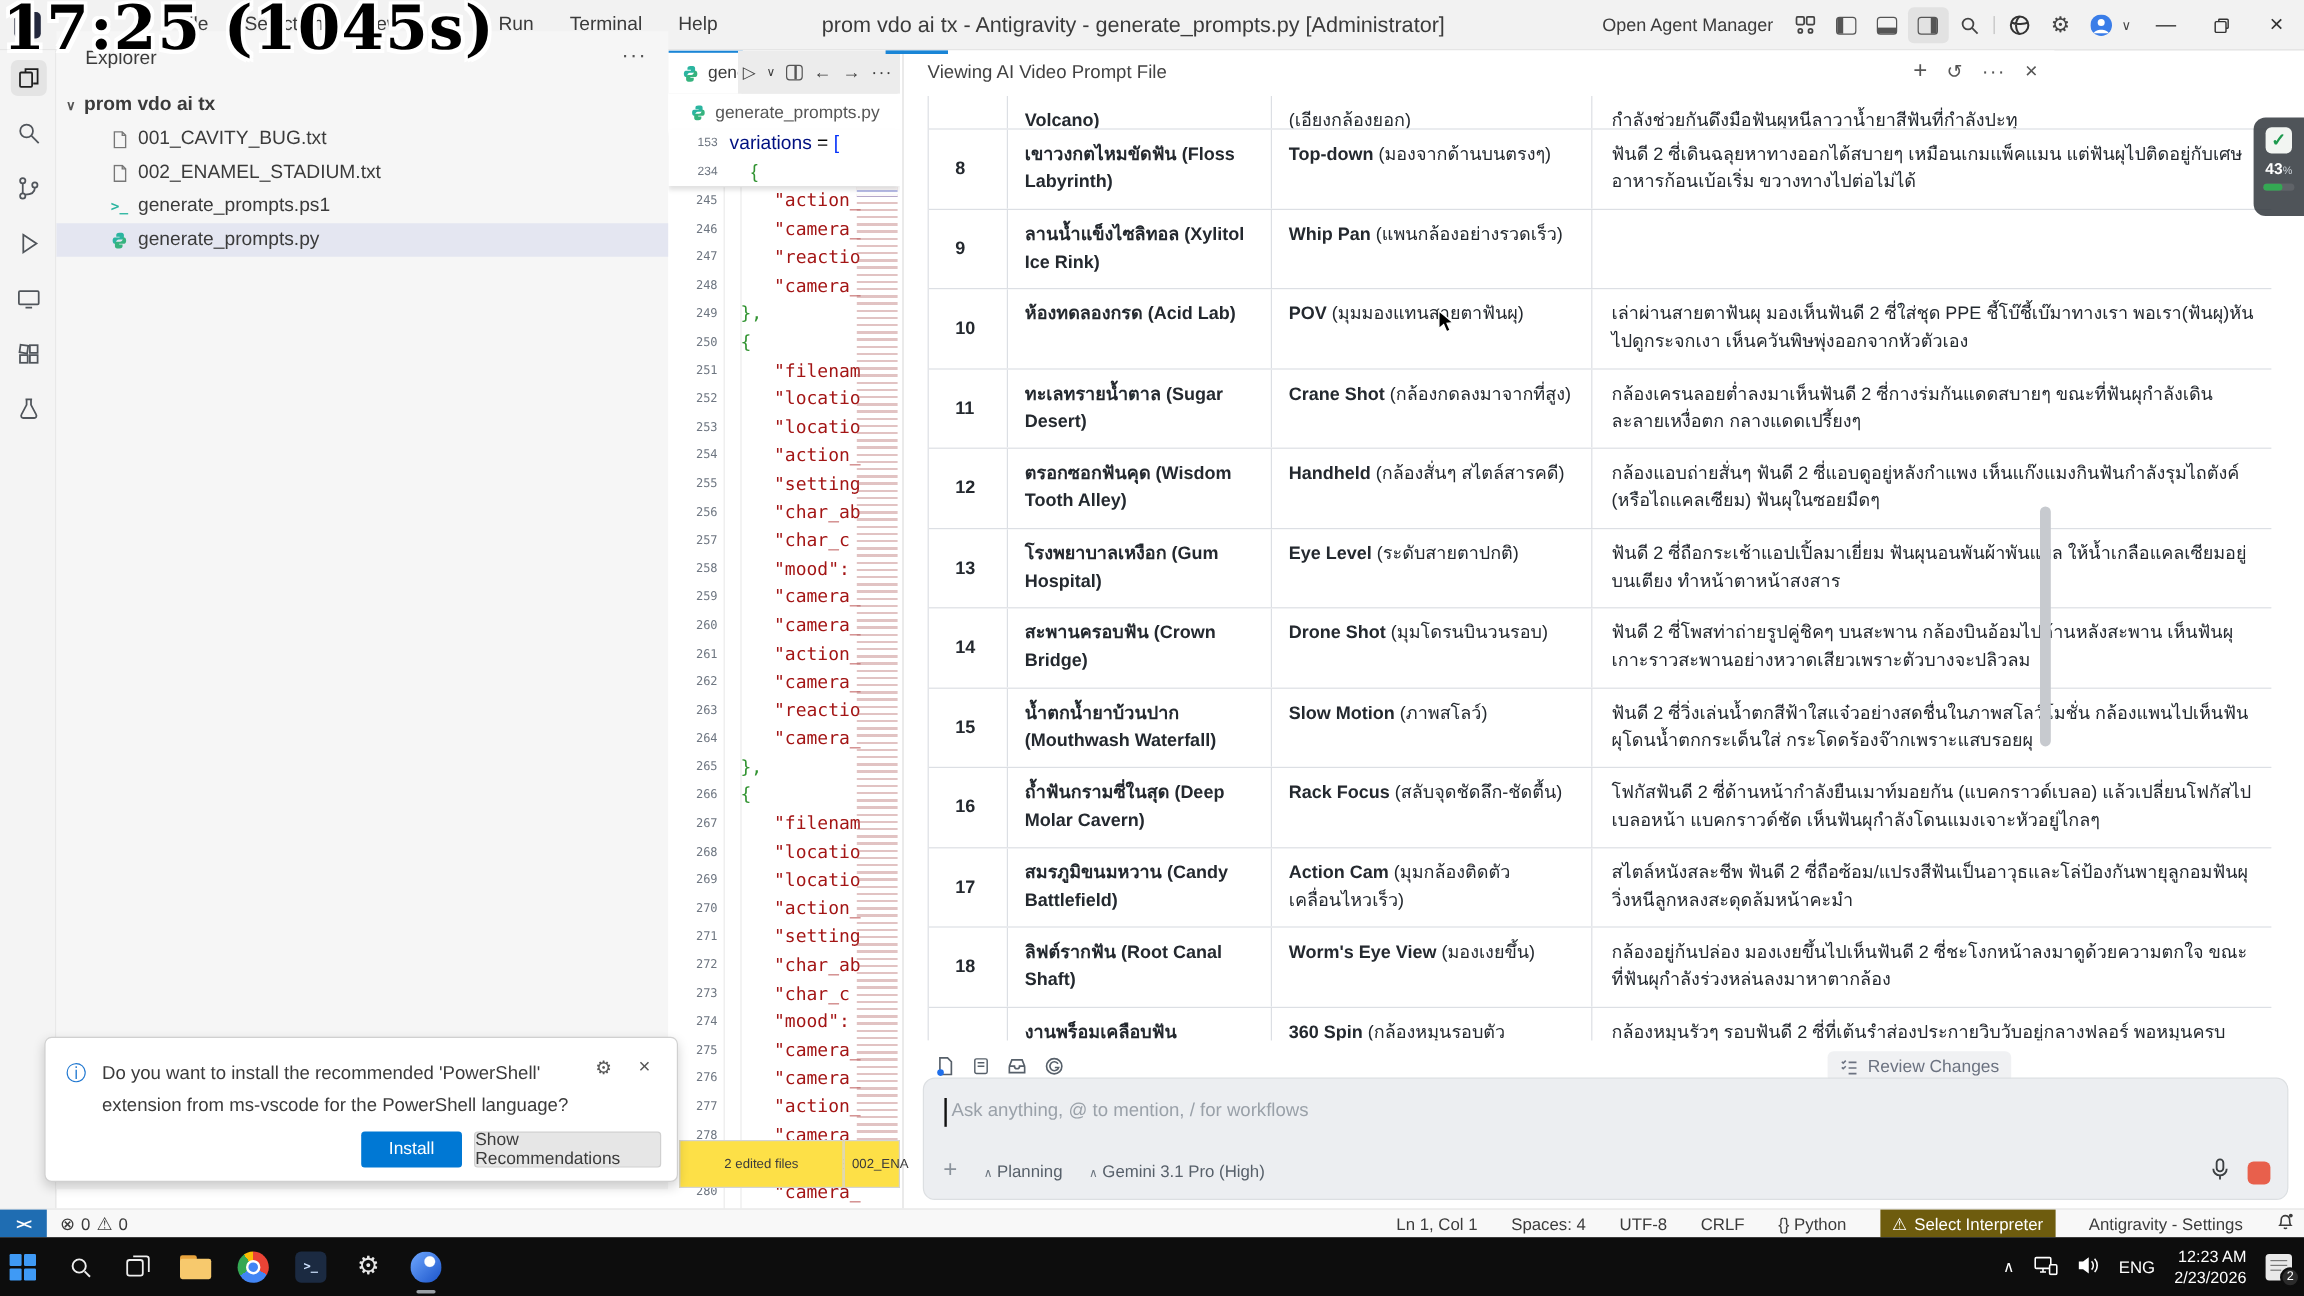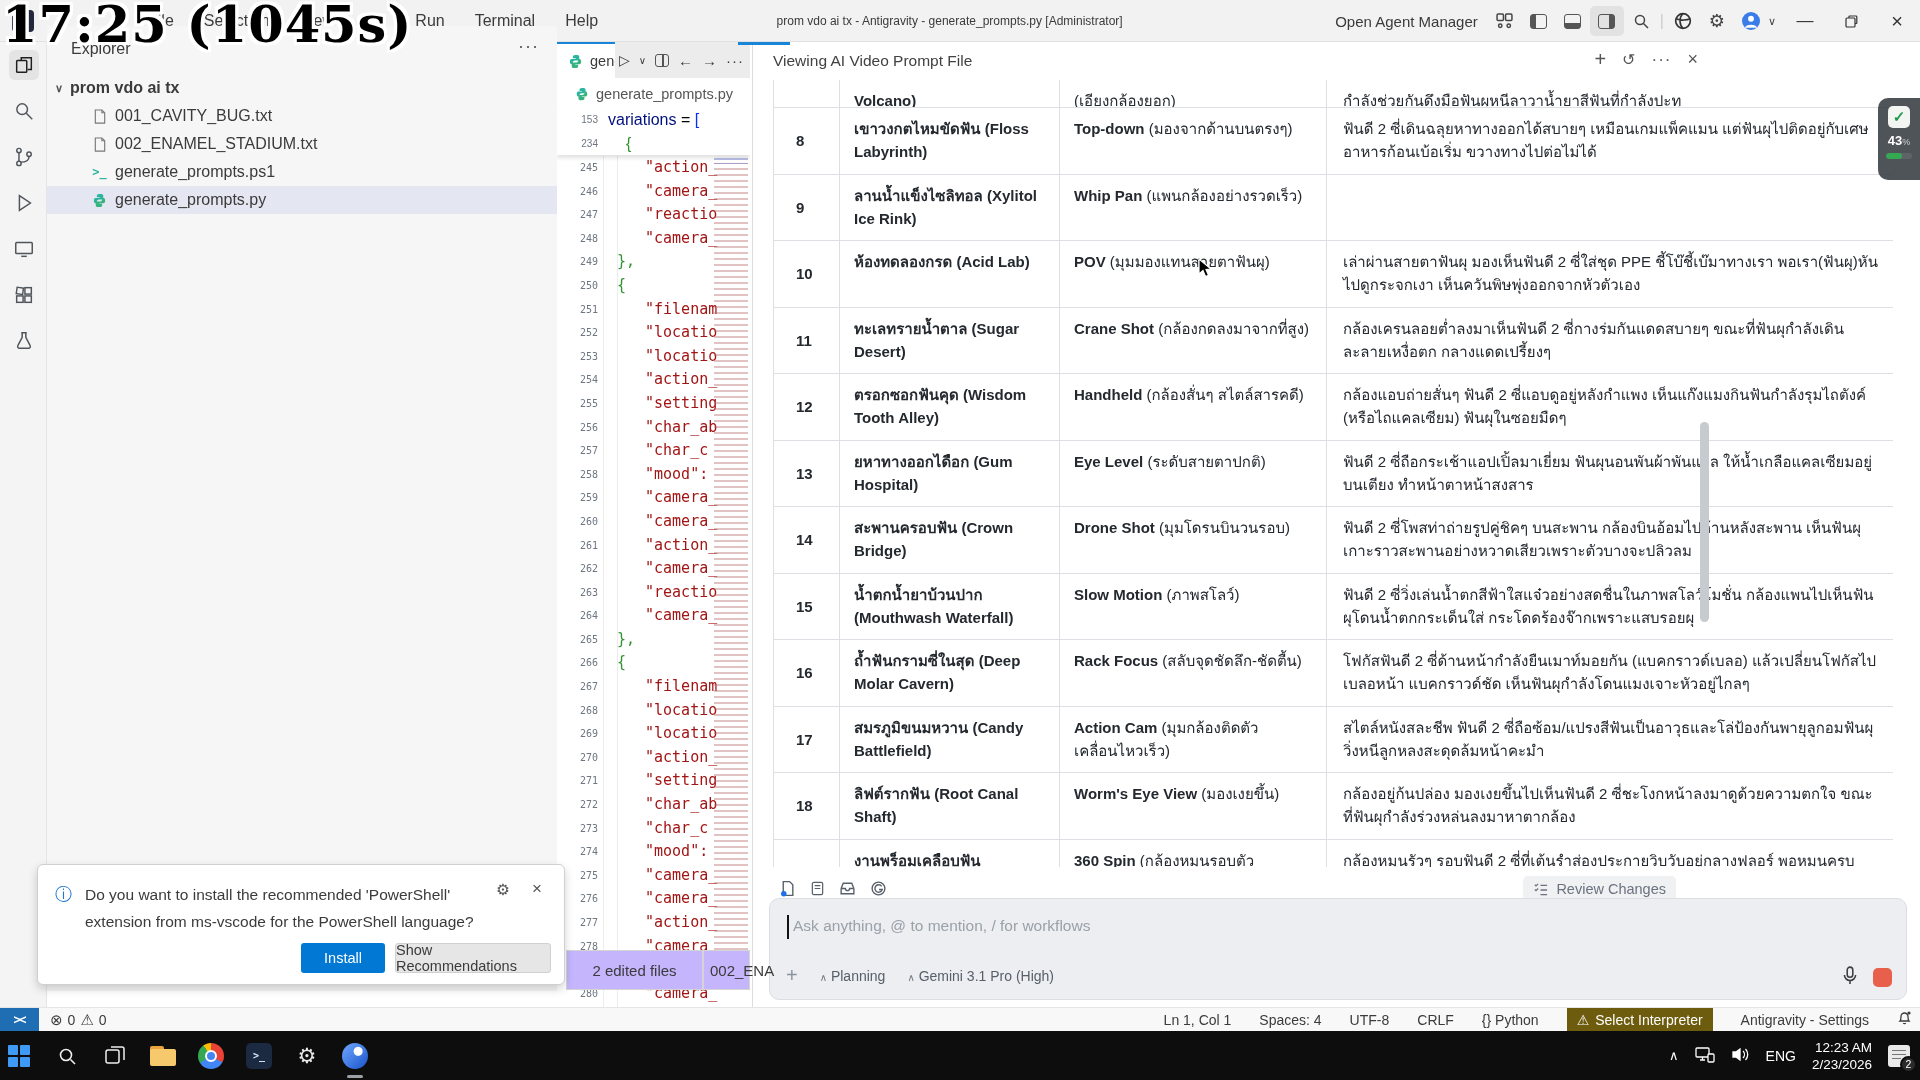--- a/index.html
+++ b/index.html
@@ -5,21 +5,21 @@
   *{margin:0;padding:0;box-sizing:border-box}
   html,body{width:1920px;height:1080px;overflow:hidden}
   body{font-family:"Liberation Sans",sans-serif;background:#fff;position:relative}
   .abs{position:absolute}
   .screen{position:absolute;left:0;top:0;width:1920px;height:1080px;background:#fff}
 
   
   .titlebar{position:absolute;left:0;top:0;width:1920px;height:42px;background:#f2f2f2;border-bottom:1px solid #e1e1e1;color:#3b3b3b;font-size:16px}
   .menus{position:absolute;left:148px;top:0;height:42px;display:flex;align-items:center;gap:30px}
   .menu-item{cursor:default}
-  .win-title{position:absolute;left:50%;top:0;transform:translateX(-53%);height:42px;display:flex;align-items:center;font-size:12px;color:#3b3b3b;white-space:nowrap}
+  .win-title{position:absolute;left:50%;top:0;transform:translateX(-53%);height:42px;display:flex;align-items:center;font-size:18px;color:#3b3b3b;white-space:nowrap}
   .tb-right{position:absolute;right:0;top:0;height:42px;display:flex;align-items:center}
   .tb-ic{width:34px;height:30px;display:flex;align-items:center;justify-content:center;color:#444}
   .tb-ic svg{display:block}
   .layout-ic{width:17px;height:15px;border:1.6px solid #555;border-radius:3px;position:relative;display:inline-block}
   .layout-ic i{position:absolute;background:#555}
   .wc{width:46px;height:42px;display:flex;align-items:center;justify-content:center;color:#333;font-size:17px}
   .overlay-timer{position:absolute;left:2px;top:-6px;z-index:60;font-family:"DejaVu Serif",serif;font-weight:bold;font-size:51px;letter-spacing:1px;color:#000;
     text-shadow:-3px -3px 0 #fff,3px -3px 0 #fff,-3px 3px 0 #fff,3px 3px 0 #fff,0 -3px 0 #fff,0 3px 0 #fff,-3px 0 0 #fff,3px 0 0 #fff;white-space:nowrap}
 
   
@@ -48,21 +48,21 @@
   .sticky{position:absolute;left:0;top:66px;width:193px;background:#fff;box-shadow:0 3px 4px rgba(0,0,0,.12);z-index:5}
   .code-area{position:absolute;left:0;top:114px;width:193px;height:900px;font-family:"DejaVu Sans Mono",monospace;font-size:15px}
   .cl{position:relative;height:23.6px;line-height:23.6px;white-space:pre}
   .cl .num{position:absolute;left:0;width:41px;text-align:right;color:#6e7681;font-size:10px}
   .cl .ct{position:absolute;top:0}
   .tok-s{color:#a31515}.tok-b{color:#319331}.tok-v{color:#001080}.tok-o{color:#000}.tok-k{color:#0431fa}
   .iguide{position:absolute;top:114px;width:1px;height:860px;background:#ececec}
   .minimap{position:absolute;right:2px;top:66px;width:34px;height:880px;
     background:repeating-linear-gradient(to bottom,rgba(178,98,98,.45) 0 2px,rgba(0,0,0,0) 2px 6px);opacity:.85}
   .minimap .blu{position:absolute;left:0;top:0;width:100%;height:56px;background:repeating-linear-gradient(to bottom,rgba(90,100,200,.5) 0 2px,rgba(255,255,255,.9) 2px 5px)}
-  .chip{position:absolute;background:#c4b5fd;border:1px solid #d4d4d4;display:flex;align-items:center;justify-content:center;font-size:15px;color:#3b3b3b;z-index:30}
+  .chip{position:absolute;background:#fde047;border:1px solid #d4d4d4;display:flex;align-items:center;justify-content:center;font-size:11px;color:#3b3b3b;z-index:30}
 
   
   .panel{position:absolute;left:752px;top:42px;width:960px;height:965px;background:#fff;border-left:1px solid #ddd}
   .p-head{position:absolute;left:20px;top:10px;font-size:15.5px;color:#424242}
   .p-acts{position:absolute;right:14px;top:6px;display:flex;gap:16px;color:#555;font-size:17px;align-items:center}
   .p-tabline{position:absolute;left:-15px;top:0;width:52px;height:3px;background:#1a85d6}
   .tbl{position:absolute;left:20px;top:38px;width:1120px;height:787px;overflow:hidden;border-left:1px solid #dcdfe4;font-size:15px;color:#24292f}
   .trow{display:grid;grid-template-columns:66px 220px 267px 567px;border-bottom:1px solid #dcdfe4;height:66.5px;overflow:hidden}
   .trow.p-top{height:28px}
   .trow.p-bottom{height:31px;border-bottom:none}
@@ -439,21 +439,21 @@
           <div class="tc tdesc">กล้องเครนลอยต่ำลงมาเห็นฟันดี 2 ซี่กางร่มกันแดดสบายๆ ขณะที่ฟันผุกำลังเดินละลายเหงื่อตก กลางแดดเปรี้ยงๆ</div>
         </div>
         <div class="trow">
           <div class="tc tnum">12</div>
           <div class="tc tname">ตรอกซอกฟันคุด (Wisdom Tooth Alley)</div>
           <div class="tc tcam"><b>Handheld</b><span> (กล้องสั่นๆ สไตล์สารคดี)</span></div>
           <div class="tc tdesc">กล้องแอบถ่ายสั่นๆ ฟันดี 2 ซี่แอบดูอยู่หลังกำแพง เห็นแก๊งแมงกินฟันกำลังรุมไถตังค์ (หรือไถแคลเซียม) ฟันผุในซอยมืดๆ</div>
         </div>
         <div class="trow">
           <div class="tc tnum">13</div>
-          <div class="tc tname">ยหาทางออกไดือก (Gum Hospital)</div>
+          <div class="tc tname">โรงพยาบาลเหงือก (Gum Hospital)</div>
           <div class="tc tcam"><b>Eye Level</b><span> (ระดับสายตาปกติ)</span></div>
           <div class="tc tdesc">ฟันดี 2 ซี่ถือกระเช้าแอปเปิ้ลมาเยี่ยม ฟันผุนอนพันผ้าพันแผล ให้น้ำเกลือแคลเซียมอยู่บนเตียง ทำหน้าตาหน้าสงสาร</div>
         </div>
         <div class="trow">
           <div class="tc tnum">14</div>
           <div class="tc tname">สะพานครอบฟัน (Crown Bridge)</div>
           <div class="tc tcam"><b>Drone Shot</b><span> (มุมโดรนบินวนรอบ)</span></div>
           <div class="tc tdesc">ฟันดี 2 ซี่โพสท่าถ่ายรูปคู่ชิคๆ บนสะพาน กล้องบินอ้อมไปด้านหลังสะพาน เห็นฟันผุเกาะราวสะพานอย่างหวาดเสียวเพราะตัวบางจะปลิวลม</div>
         </div>
         <div class="trow">

